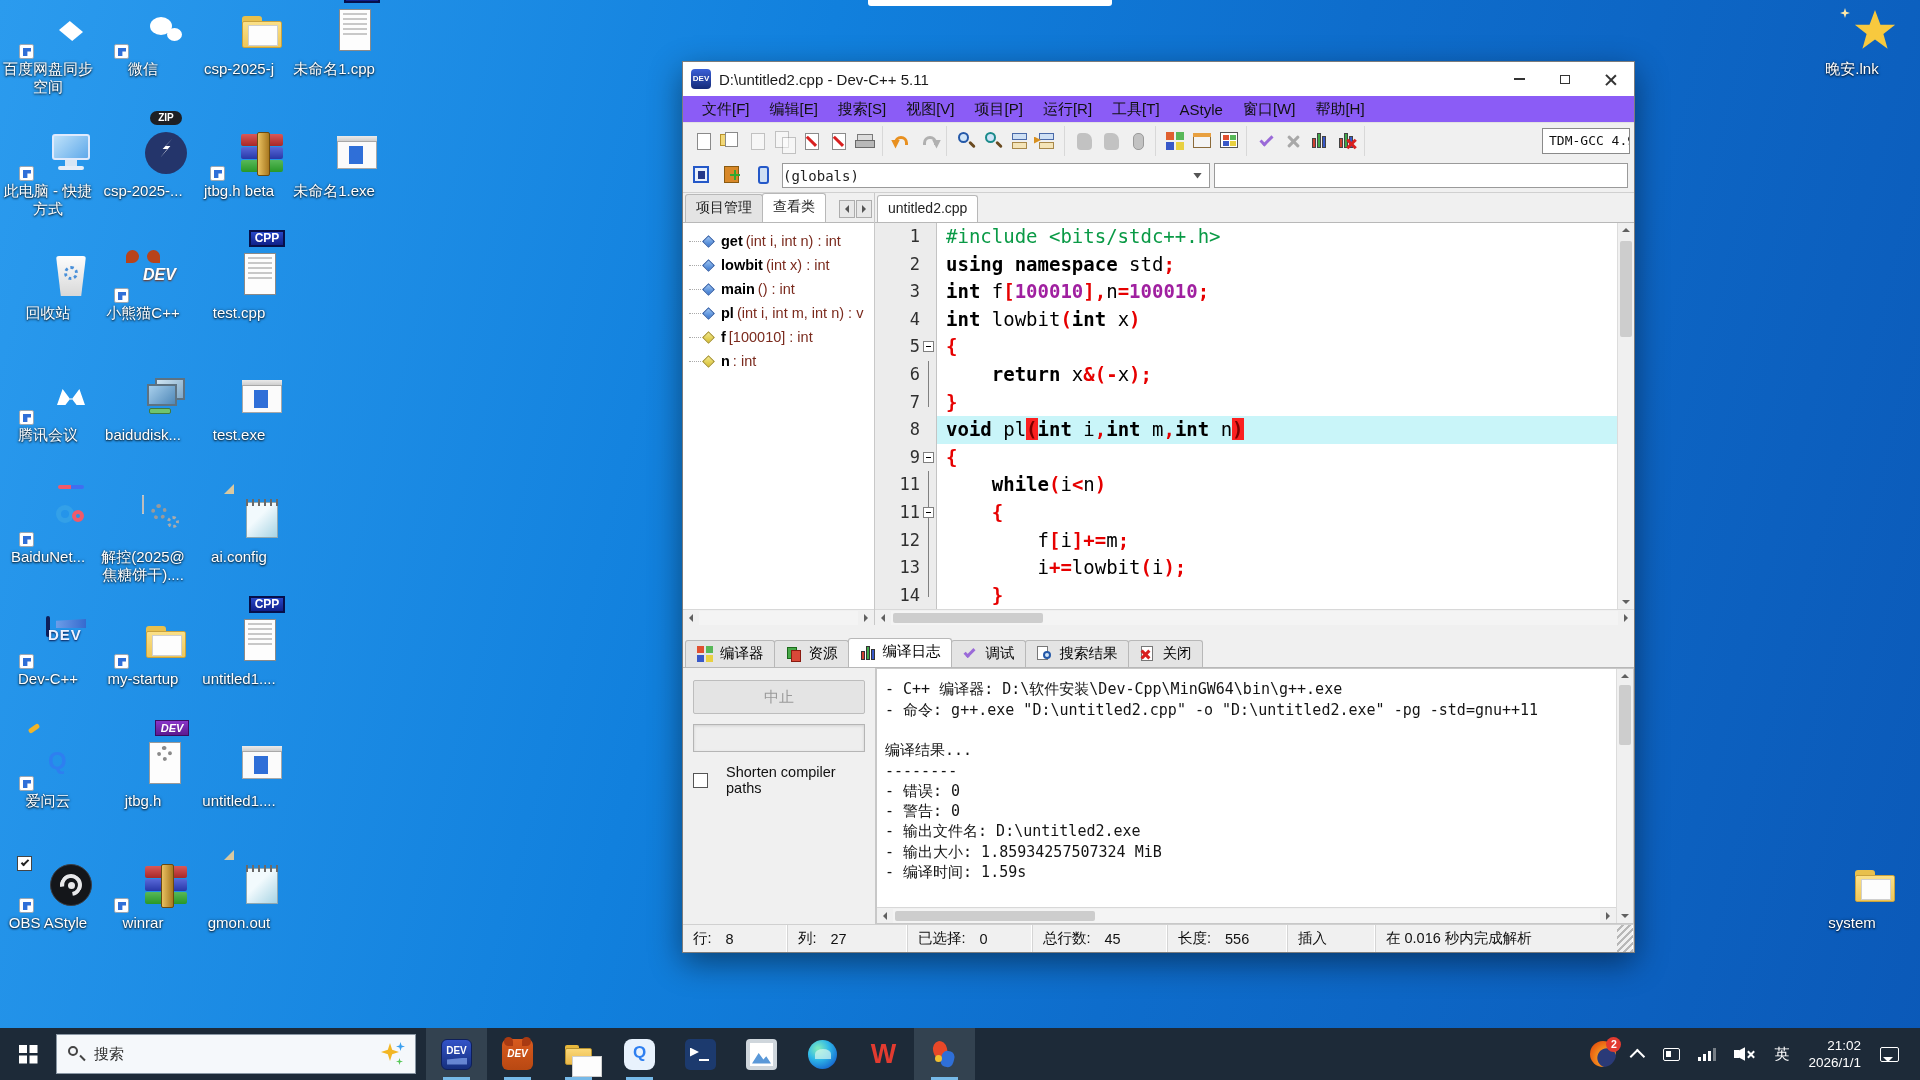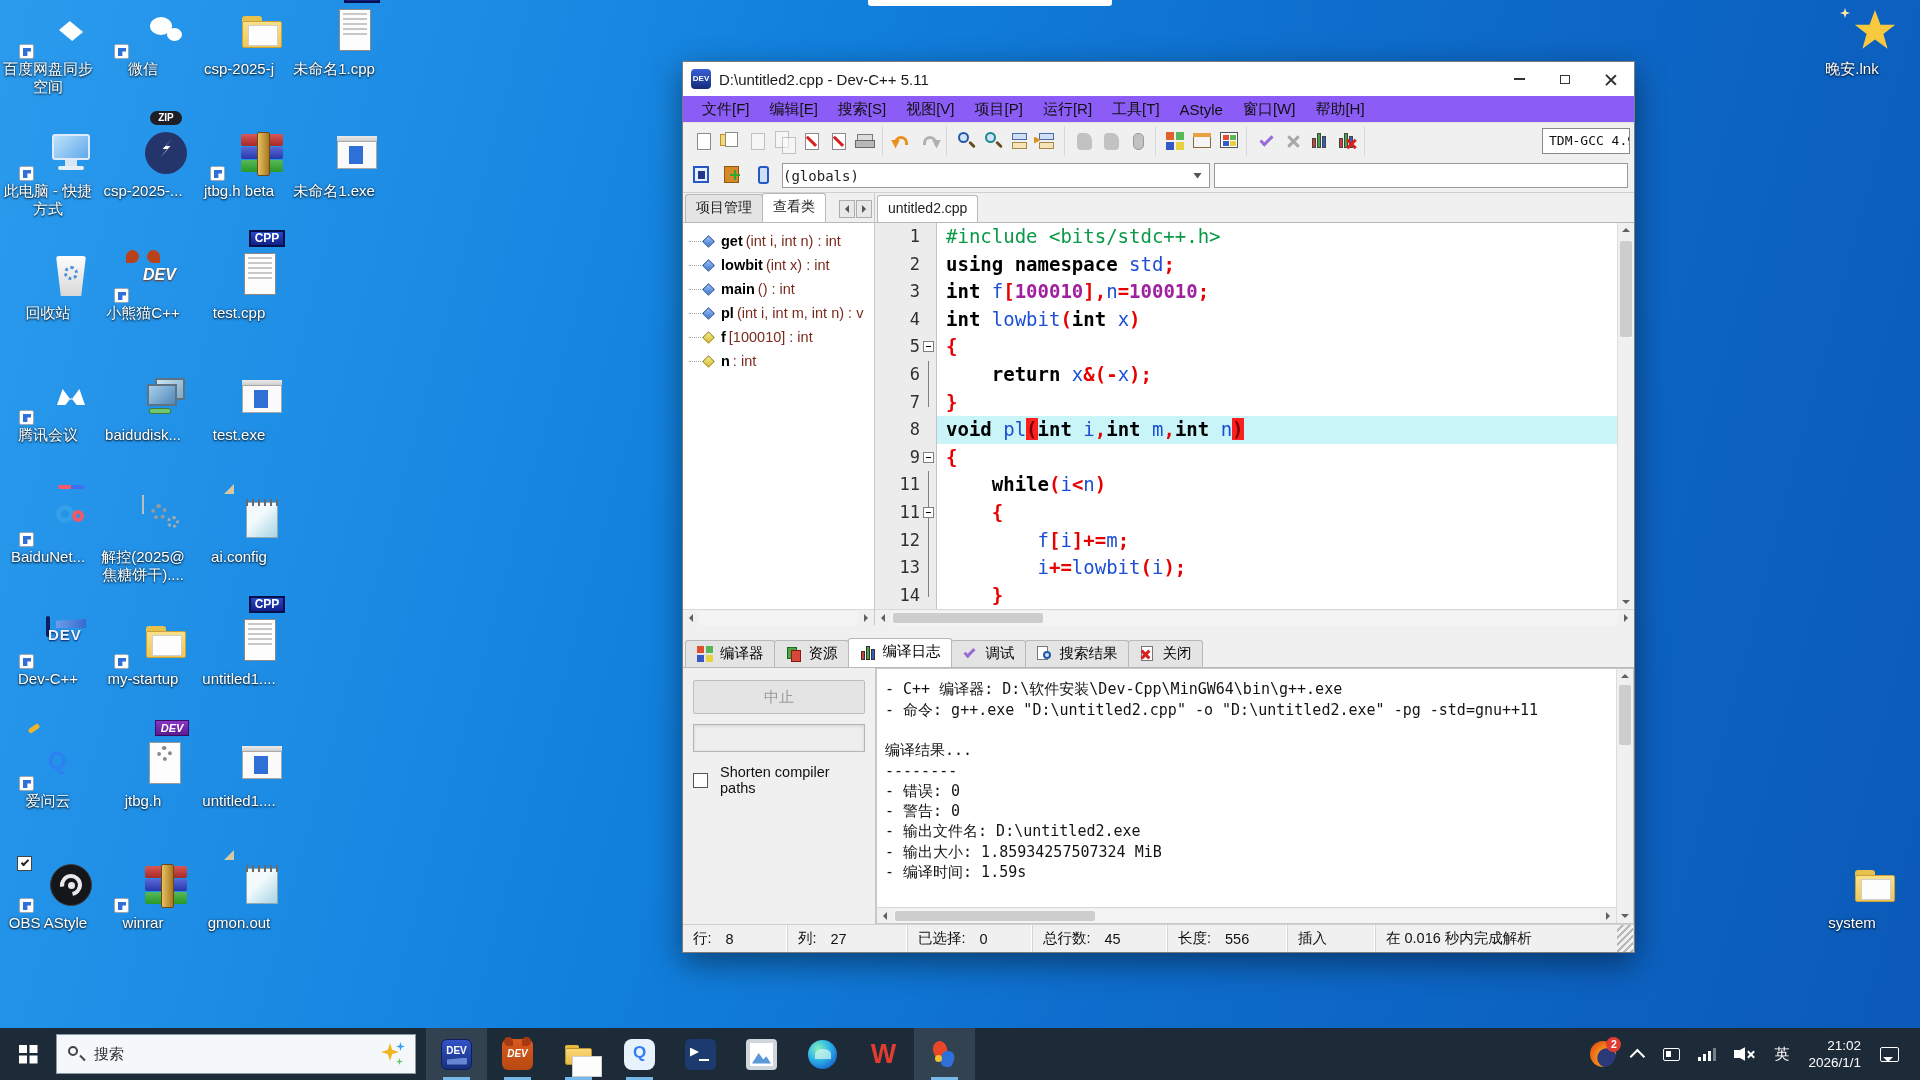--- a/index.html
+++ b/index.html
@@ -181,21 +181,21 @@
   .crow{height:27.6px;line-height:27.6px;white-space:pre;padding-left:9px;}
   .crow.hl{background:#c9f5f9;}
   .grow{height:27.6px;line-height:27.6px;text-align:right;padding-right:16px;font-family:"DejaVu Sans Mono",monospace;font-size:17px;color:#303030;position:relative;}
   .foldbox{position:absolute;right:2px;top:8px;width:11px;height:11px;border:1px solid #808080;background:#fff;}
   .foldbox:after{content:"";position:absolute;left:2px;top:4px;width:5px;height:1px;background:#000;}
   .fline{position:absolute;right:7px;width:1px;background:#808080;}
   .kw{font-weight:bold;color:#000;}
   .pp{color:#0a9a46;}
   .num{color:#a020a0;font-weight:bold;}
   .op{color:#e60000;font-weight:bold;}
-  .tx{color:#1d4ed8;}
+  .tx{color:#000000;}
   .br{background:#fb2020;color:#7a0000;font-weight:bold;}
   .vscroll{width:17px;background:#f0f0f0;border-left:1px solid #dcdcdc;display:flex;flex-direction:column;flex:0 0 auto;}
   .vtrack{flex:1;position:relative;}
 
   
   .botsplit{height:15px;background:#f0f0f0;flex:0 0 auto;}
   .botpanel{flex:1;display:flex;flex-direction:column;min-height:0;justify-content:space-between;}
   .bottabs{height:28px;display:flex;align-items:flex-end;padding-left:2px;background:#f0f0f0;border-bottom:1px solid #b8b8b8;flex:0 0 auto;}
   .btab{display:flex;align-items:center;gap:6px;font-size:14.5px;padding:3px 10px 4px;border:1px solid #b8b8b8;border-bottom:none;background:#e4e4e4;border-radius:3px 3px 0 0;margin-right:-1px;}
   .btab.active{background:#fff;z-index:2;position:relative;padding-bottom:6px;}
@@ -210,21 +210,21 @@
   .b-chk .p1{left:2px;top:4px;width:11px;height:6px;border-left:3px solid #9a6ad8;border-bottom:3px solid #9a6ad8;transform:rotate(-45deg);}
   .b-srch .p1{left:1px;top:1px;width:11px;height:14px;background:#fff;border:1px solid #777;}
   .b-srch .p2{left:7px;top:6px;width:8px;height:8px;border:2px solid #2458a8;border-radius:50%;background:#cfe4f8;}
   .b-cls .p1{left:2px;top:1px;width:12px;height:15px;background:#fff;border:1px solid #777;}
   .b-cls .p2{left:5px;top:4px;width:3px;height:11px;background:#d82020;transform:rotate(45deg);}
   .b-cls .p3{left:5px;top:4px;width:3px;height:11px;background:#d82020;transform:rotate(-45deg);}
   .botbody{flex:1;display:flex;min-height:0;}
   .compctl{width:193px;border-right:1px solid #c8c8c8;padding:12px 10px 0;flex:0 0 auto;}
   .abortbtn{width:172px;height:34px;background:#e4e4e4;border:1px solid #bdbdbd;color:#9a9a9a;font-size:15px;text-align:center;line-height:32px;border-radius:2px;}
   .progress{width:172px;height:28px;background:#eee;border:1px solid #b5b5b5;margin-top:10px;box-shadow:inset 0 1px 3px rgba(0,0,0,.12);}
-  .shorten{display:flex;align-items:center;gap:12px;margin-top:12px;font-size:14.5px;color:#111;}
+  .shorten{display:flex;align-items:center;gap:18px;margin-top:12px;font-size:14.5px;color:#111;}
   .cbox{width:15px;height:15px;background:#fff;border:1.5px solid #555;flex:0 0 auto;}
   .logarea{flex:1;display:flex;min-width:0;background:#fff;border:1px solid #c8c8c8;margin:0;}
   .logbody{flex:1;display:flex;flex-direction:column;min-width:0;}
   .logtext{flex:1;overflow:hidden;padding:10px 0 0 8px;font-family:"DejaVu Sans Mono",monospace;font-size:15px;line-height:20.3px;color:#141414;white-space:pre;}
   .statusbar{height:28px;background:#f0f0f0;border-top:1px solid #d0d0d0;display:flex;align-items:stretch;font-size:14.5px;color:#111;flex:0 0 auto;}
   .seg{display:flex;align-items:center;padding-left:10px;gap:14px;border-right:1px solid #d5d5d5;box-shadow:inset -1px 0 0 #fff;}
   .seg .sv{min-width:20px;}
   .grip{margin-left:auto;width:16px;height:100%;background:repeating-linear-gradient(135deg,transparent 0 3px,#b8b8b8 3px 5px);}
 
   

